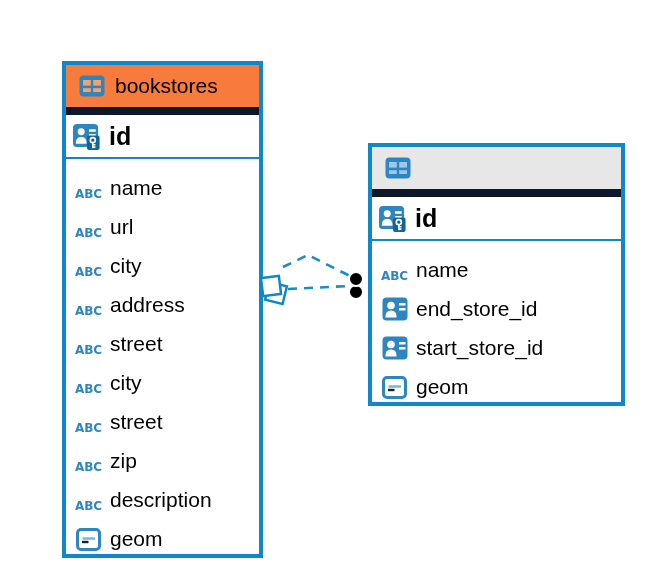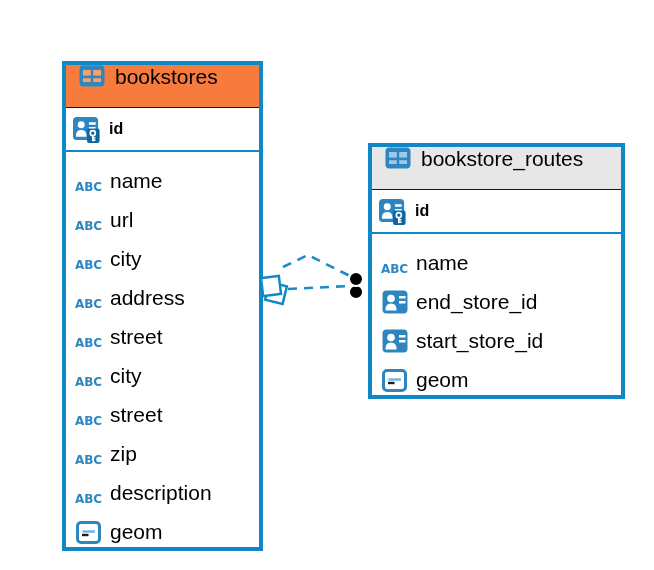--- a/index.html
+++ b/index.html
@@ -12,36 +12,36 @@
   .erd-table{
     position:absolute;
     background:#fff;
     border:4px solid #1088c8;
     box-sizing:border-box;
     z-index:2;
   }
   #table-bookstores{left:62px;top:61px;width:201px;}
   #table-routes{left:368px;top:143px;width:257px;}
   .tbl-header{
-    display:flex;align-items:flex-start;
+    display:flex;align-items:center;
     height:42px;
     padding:0 8px 0 11px;
-    border-bottom:1px solid #0f172a;
+    border-bottom:8px solid #0f172a;
     font-size:21px;
     white-space:nowrap;
     overflow:hidden;
   }
   .tbl-header .icon{margin-right:9px;}
   .pk-row{
     display:flex;align-items:center;
     height:42px;
     padding:0 8px 0 7px;
     border-bottom:2px solid #1088c8;
     font-weight:bold;
-    font-size:16px;
+    font-size:25px;
   }
   .pk-row .icon{margin-right:7px;}
   .tbl-body{padding:2px 0 3px 0;}
   .col-row{
     display:flex;align-items:flex-end;
     height:39px;
     padding:0 8px;
     font-size:21px;
     white-space:nowrap;
   }
@@ -165,21 +165,20 @@
   <div class="tbl-header" style="background: rgb(231, 231, 231);">
     <span class="icon icon-slot">
         <svg class="icon-svg" width="26" height="22" viewBox="0 0 26 22">
     <rect x="0.5" y="0.5" width="25" height="21" rx="4" fill="#2e86c1"></rect>
     <rect class="cell" x="4" y="5" width="7.8" height="5.6" fill="#9fc8e8"></rect>
     <rect class="cell" x="14.2" y="5" width="7.8" height="5.6" fill="#9fc8e8"></rect>
     <rect class="cell" x="4" y="13.2" width="7.8" height="3.8" fill="#9fc8e8"></rect>
     <rect class="cell" x="14.2" y="13.2" width="7.8" height="3.8" fill="#9fc8e8"></rect>
   </svg>
       </span>
-    <span class="tbl-title">bookstore_routes</span>
   </div>
   <div class="pk-row">
     <span class="icon icon-slot">
         <svg width="29" height="28" viewBox="0 0 30 29">
     <rect x="0" y="2" width="26" height="24" rx="4" fill="#2e86c1"></rect>
     <circle cx="8.5" cy="10" r="3.6" fill="#fff"></circle>
     <path d="M3 22.5 L3 21.5 Q3 15.5 8.5 15.5 Q14 15.5 14 21.5 L14 22.5 Z" fill="#fff"></path>
     <rect x="16.5" y="7.5" width="7" height="2.6" fill="#fff"></rect>
     <rect x="16.5" y="12.5" width="7" height="2.6" fill="#fff"></rect>
     <rect x="14.5" y="14" width="13" height="15" rx="2" fill="#10659f"></rect>

